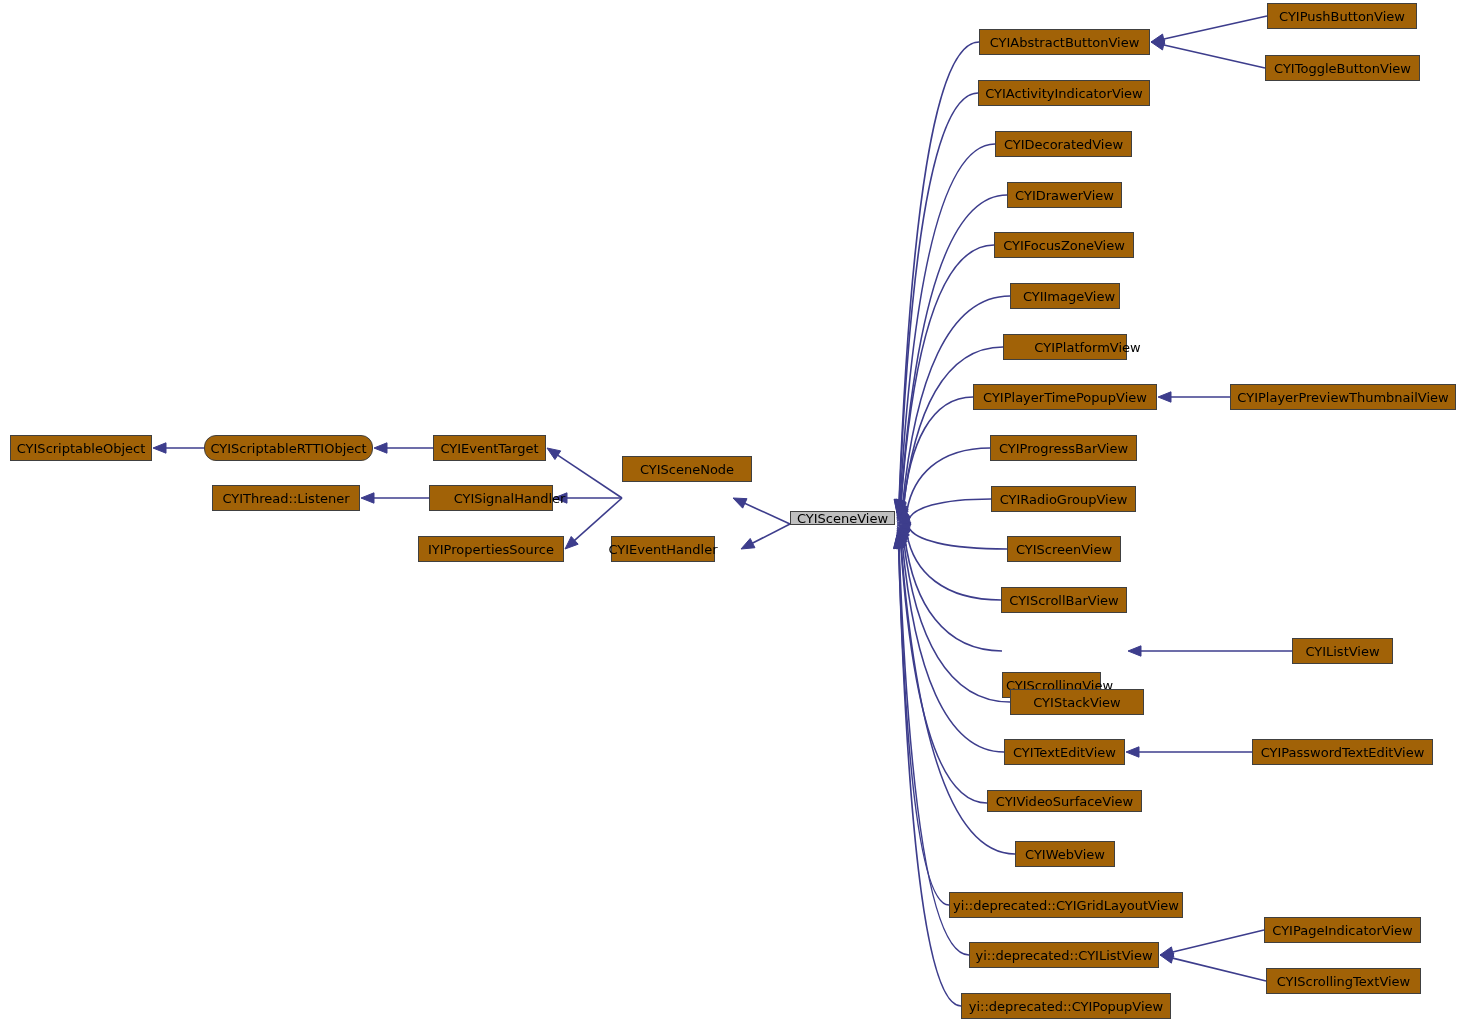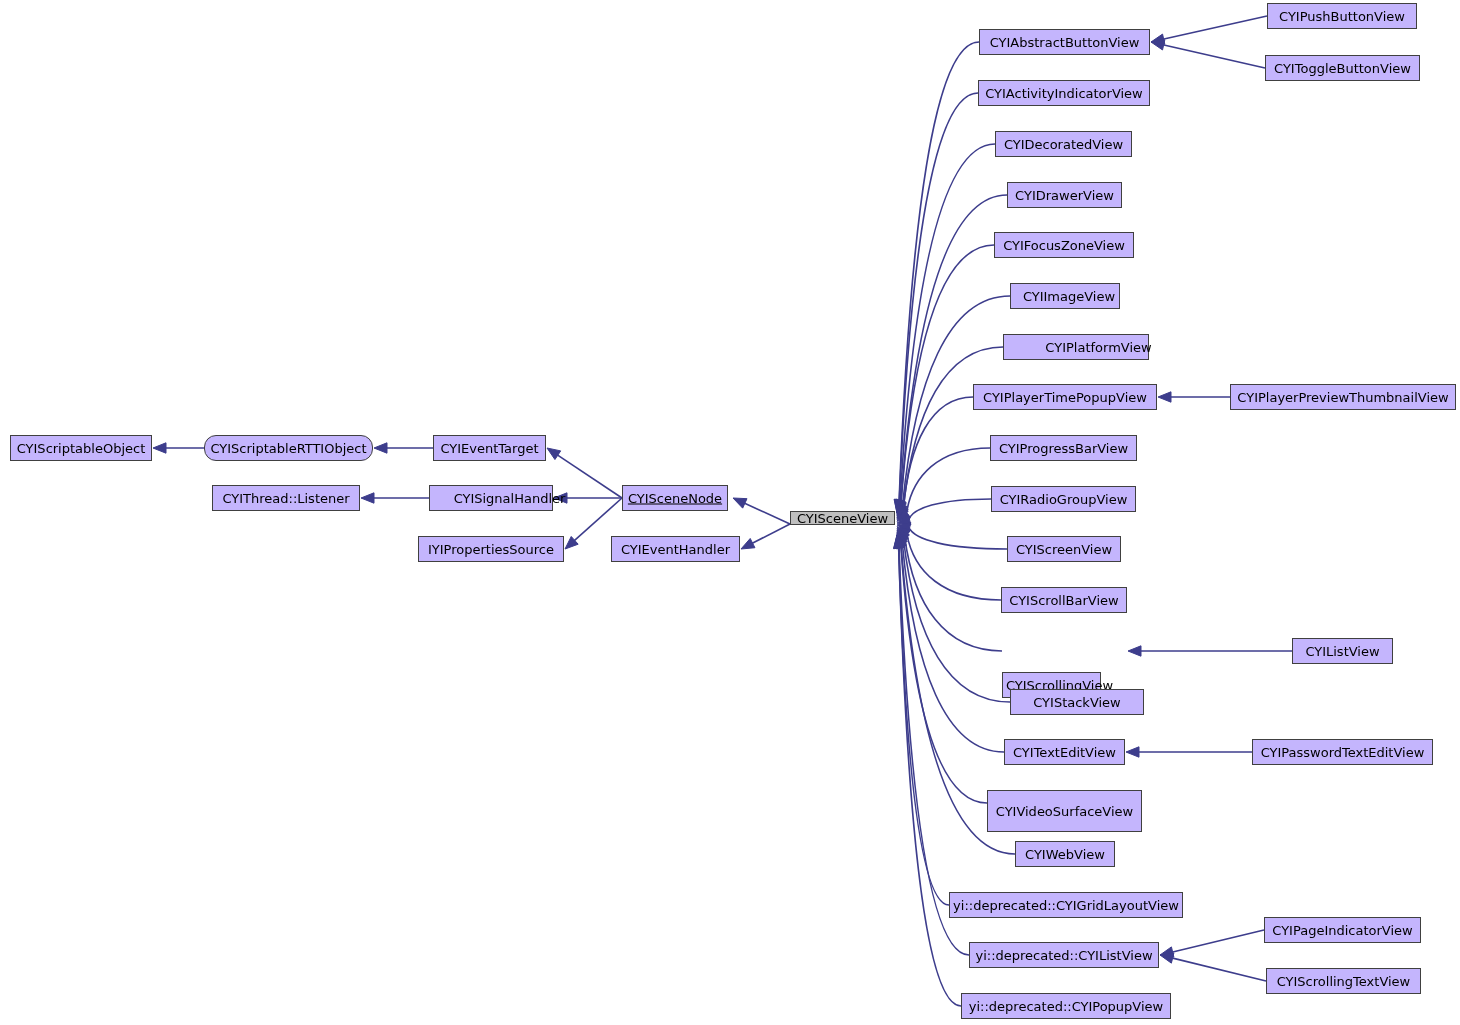--- a/index.html
+++ b/index.html
@@ -21,21 +21,21 @@
     left: 0;
     top: 0;
     width: 1460px;
     height: 1025px;
     pointer-events: none;
   }
   .node {
     position: absolute;
     box-sizing: border-box;
     border: 1px solid #404040;
-    background: #c4b5fd;
+    background: #a16207;
     color: #000000;
     font-size: 13px;
     line-height: 1;
     display: flex;
     align-items: center;
     justify-content: center;
     white-space: nowrap;
     letter-spacing: 0px;
     z-index: 5;
   }
@@ -208,24 +208,24 @@
       </div>
       <div class="node" style="left: 212px; top: 485px; width: 148px; height: 26px;">
         <span class="nodelabel">CYIThread::Listener</span>
       </div>
       <div class="node" style="left: 429px; top: 485px; width: 124px; height: 26px; padding-left: 37px;">
         <span class="nodelabel">CYISignalHandler</span>
       </div>
       <div class="node" style="left: 418px; top: 536px; width: 146px; height: 26px;">
         <span class="nodelabel">IYIPropertiesSource</span>
       </div>
-      <div class="node" style="left: 622px; top: 485px; width: 106px; height: 26px; text-decoration: underline;">
+      <div class="node" style="left: 622px; top: 456px; width: 130px; height: 26px;">
         <span class="nodelabel">CYISceneNode</span>
       </div>
-      <div class="node" style="left: 611px; top: 536px; width: 129px; height: 26px;">
+      <div class="node" style="left: 611px; top: 536px; width: 104px; height: 26px;">
         <span class="nodelabel">CYIEventHandler</span>
       </div>
       <div class="node highlight" style="left: 790px; top: 511px; width: 105px; height: 14px;">
         <span class="nodelabel">CYISceneView</span>
       </div>
       <div class="node" style="left: 979px; top: 29px; width: 171px; height: 26px;">
         <span class="nodelabel">CYIAbstractButtonView</span>
       </div>
       <div class="node" style="left: 1267px; top: 3px; width: 150px; height: 26px;">
         <span class="nodelabel">CYIPushButtonView</span>
@@ -241,21 +241,21 @@
       </div>
       <div class="node" style="left: 1007px; top: 182px; width: 115px; height: 26px;">
         <span class="nodelabel">CYIDrawerView</span>
       </div>
       <div class="node" style="left: 994px; top: 232px; width: 140px; height: 26px;">
         <span class="nodelabel">CYIFocusZoneView</span>
       </div>
       <div class="node" style="left: 1010px; top: 283px; width: 110px; height: 26px; padding-left: 8px;">
         <span class="nodelabel">CYIImageView</span>
       </div>
-      <div class="node" style="left: 1003px; top: 334px; width: 146px; height: 26px; padding-left: 45px;">
+      <div class="node" style="left: 1003px; top: 334px; width: 124px; height: 26px; padding-left: 45px;">
         <span class="nodelabel">CYIPlatformView</span>
       </div>
       <div class="node" style="left: 973px; top: 384px; width: 184px; height: 26px;">
         <span class="nodelabel">CYIPlayerTimePopupView</span>
       </div>
       <div class="node" style="left: 1230px; top: 384px; width: 226px; height: 26px;">
         <span class="nodelabel">CYIPlayerPreviewThumbnailView</span>
       </div>
       <div class="node" style="left: 990px; top: 435px; width: 147px; height: 26px;">
         <span class="nodelabel">CYIProgressBarView</span>
@@ -277,21 +277,21 @@
       </div>
       <div class="node" style="left: 1010px; top: 689px; width: 134px; height: 26px;">
         <span class="nodelabel">CYIStackView</span>
       </div>
       <div class="node" style="left: 1004px; top: 739px; width: 121px; height: 26px;">
         <span class="nodelabel">CYITextEditView</span>
       </div>
       <div class="node" style="left: 1252px; top: 739px; width: 181px; height: 26px;">
         <span class="nodelabel">CYIPasswordTextEditView</span>
       </div>
-      <div class="node" style="left: 987px; top: 790px; width: 155px; height: 42px;">
+      <div class="node" style="left: 987px; top: 790px; width: 155px; height: 22px;">
         <span class="nodelabel">CYIVideoSurfaceView</span>
       </div>
       <div class="node" style="left: 1015px; top: 841px; width: 100px; height: 26px;">
         <span class="nodelabel">CYIWebView</span>
       </div>
       <div class="node" style="left: 949px; top: 892px; width: 234px; height: 26px;">
         <span class="nodelabel">yi::deprecated::CYIGridLayoutView</span>
       </div>
       <div class="node" style="left: 969px; top: 942px; width: 190px; height: 26px;">
         <span class="nodelabel">yi::deprecated::CYIListView</span>

